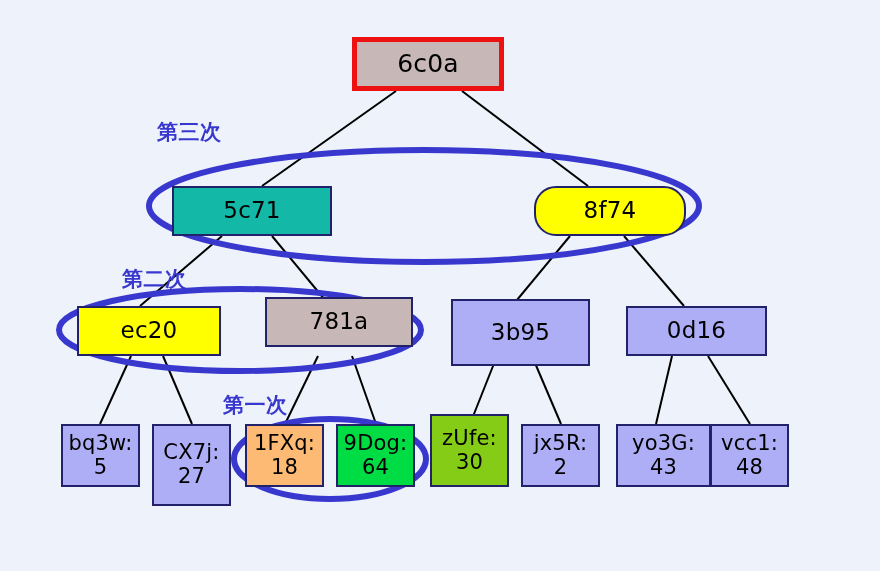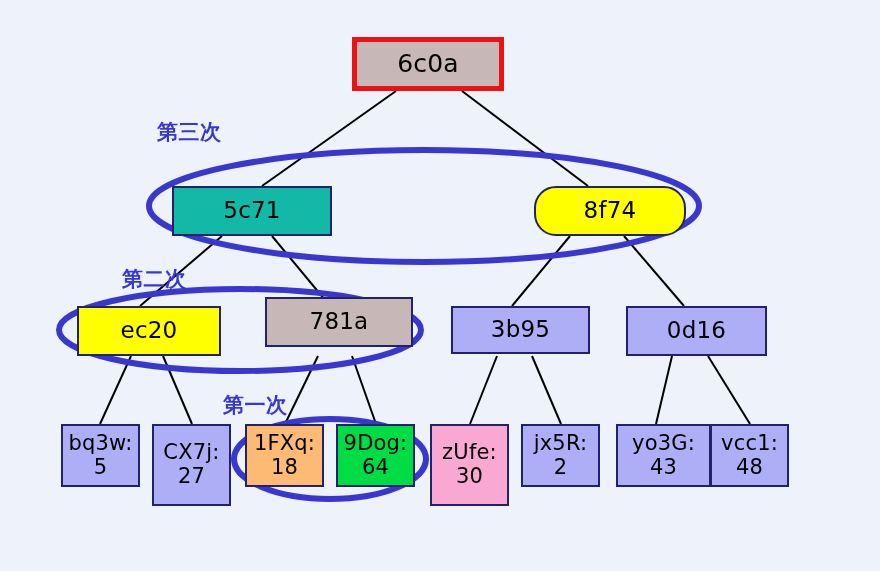--- a/index.html
+++ b/index.html
@@ -93,31 +93,31 @@
       <ellipse cx="240" cy="330" rx="181" ry="41" fill="none" stroke="#3838cf" stroke-width="6"></ellipse>
       <ellipse cx="330" cy="459" rx="96" ry="40" fill="none" stroke="#3838cf" stroke-width="6"></ellipse>
     </svg>
 
   <div id="node-layer">
       <div class="node root" style="left: 352px; top: 37px; width: 152px; height: 54px; background: rgb(200, 183, 183); border-color: rgb(238, 17, 17);">6c0a</div>
       <div class="node" style="left: 172px; top: 186px; width: 160px; height: 50px; background: #14b8a6; border-color: rgb(34, 34, 107);">5c71</div>
       <div class="node" style="left: 534px; top: 186px; width: 152px; height: 50px; background: rgb(255, 255, 0); border-color: rgb(34, 34, 107); border-radius: 22px;">8f74</div>
       <div class="node" style="left: 77px; top: 306px; width: 144px; height: 50px; background: rgb(255, 255, 0); border-color: rgb(34, 34, 107);">ec20</div>
       <div class="node" style="left: 265px; top: 297px; width: 148px; height: 50px; background: rgb(200, 183, 183); border-color: rgb(34, 34, 107);">781a</div>
-      <div class="node" style="left: 451px; top: 306px; width: 139px; height: 48px; background: rgb(174, 174, 247); border-color: rgb(34, 34, 107);">3b95</div>
+      <div class="node" style="left: 451px; top: 299px; width: 139px; height: 67px; background: rgb(174, 174, 247); border-color: rgb(34, 34, 107);">3b95</div>
       <div class="node" style="left: 626px; top: 306px; width: 141px; height: 50px; background: rgb(174, 174, 247); border-color: rgb(34, 34, 107);">0d16</div>
       <div class="node leaf" style="left: 61px; top: 424px; width: 79px; height: 63px; background: rgb(174, 174, 247); border-color: rgb(34, 34, 107);">bq3w:
 5</div>
       <div class="node leaf" style="left: 152px; top: 424px; width: 79px; height: 82px; background: rgb(174, 174, 247); border-color: rgb(34, 34, 107);">CX7j:
 27</div>
       <div class="node leaf" style="left: 245px; top: 424px; width: 79px; height: 63px; background: #fdba74; border-color: rgb(34, 34, 107);">1FXq:
 18</div>
       <div class="node leaf" style="left: 336px; top: 424px; width: 79px; height: 63px; background: rgb(0, 221, 68); border-color: rgb(34, 34, 107);">9Dog:
 64</div>
-      <div class="node leaf" style="left: 430px; top: 424px; width: 79px; height: 82px; background: #f9a8d4; border-color: rgb(34, 34, 107);">zUfe:
+      <div class="node leaf" style="left: 430px; top: 414px; width: 79px; height: 73px; background: #84cc16; border-color: rgb(34, 34, 107);">zUfe:
 30</div>
       <div class="node leaf" style="left: 521px; top: 424px; width: 79px; height: 63px; background: rgb(174, 174, 247); border-color: rgb(34, 34, 107);">jx5R:
 2</div>
       <div class="node leaf" style="left: 616px; top: 424px; width: 95px; height: 63px; background: rgb(174, 174, 247); border-color: rgb(34, 34, 107);">yo3G:
 43</div>
       <div class="node leaf" style="left: 710px; top: 424px; width: 79px; height: 63px; background: rgb(174, 174, 247); border-color: rgb(34, 34, 107);">vcc1:
 48</div>
     </div>
   <div id="anno-layer">
       <div class="anno" style="left: 157px; top: 118px; text-align: right;">第三次</div>

